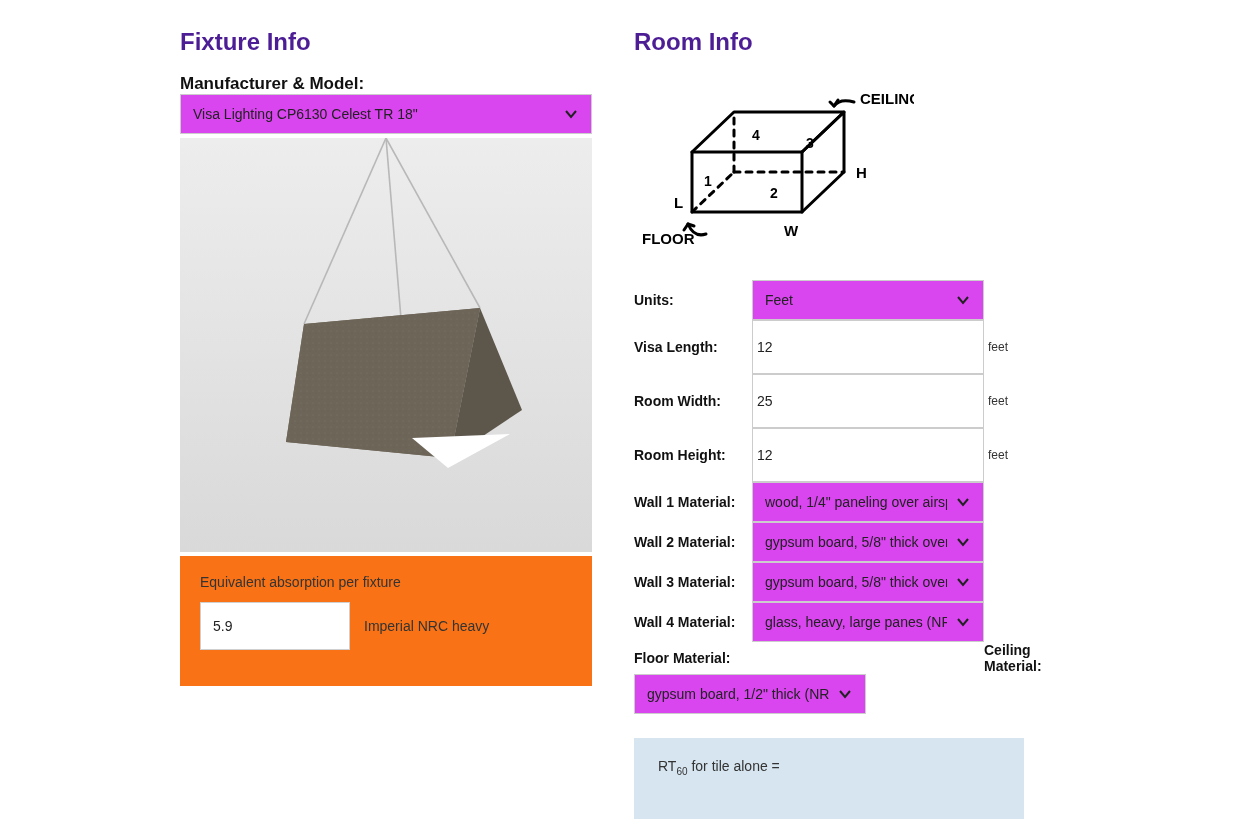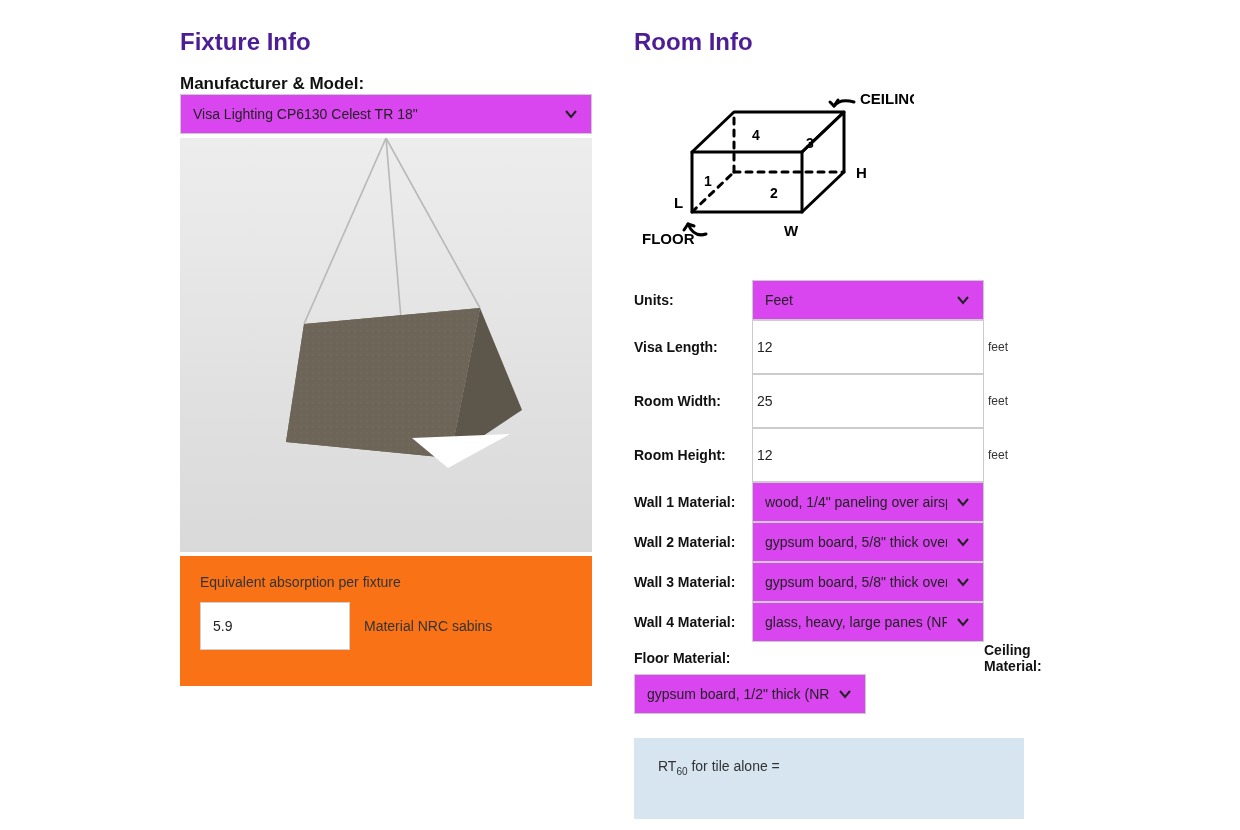--- a/index.html
+++ b/index.html
@@ -165,21 +165,21 @@
             <circle cx="4" cy="3" r="0.6" fill="#655e52"></circle>
           </pattern>
         </defs>
       </svg>
     </div>
 
     <div class="abs-block">
       <div class="caption">Equivalent absorption per fixture</div>
       <div class="abs-row">
         <div class="value-box">5.9</div>
-        <span class="unit-text">Material NRC sabins</span>
+        <span class="unit-text">Imperial NRC heavy</span>
       </div>
     </div>
   </div>
 
   <div class="col-right">
     <h2 class="section-title">Room Info</h2>
 
     <div class="room-sketch">
       <svg viewBox="0 0 280 180">
         <g stroke="#000" stroke-width="3" fill="none" stroke-linecap="round" stroke-linejoin="round">

